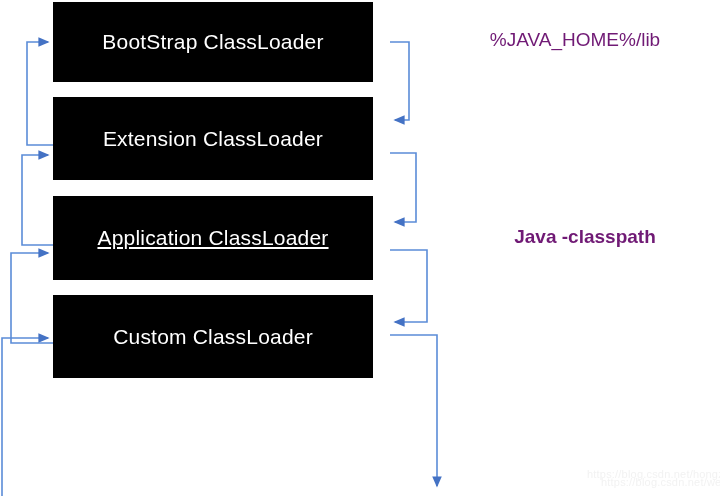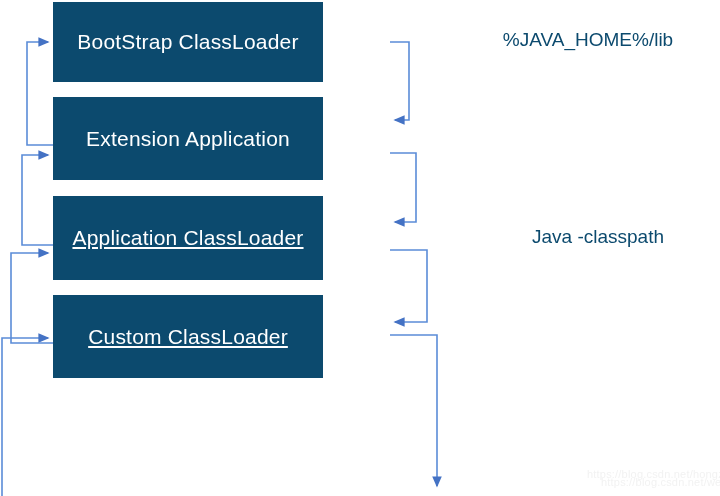--- a/index.html
+++ b/index.html
@@ -12,48 +12,47 @@
   }
   #canvas {
     position: relative;
     width: 720px;
     height: 496px;
     background: #ffffff;
     overflow: hidden;
   }
   .cl-box {
     position: absolute;
-    background: #0c4a6e;
+    background: #000000;
     color: #ffffff;
     display: flex;
     align-items: center;
     justify-content: center;
     font-size: 21px;
     font-weight: 400;
     letter-spacing: 0.2px;
     box-sizing: border-box;
     left: 53px;
-    width: 270px;
+    width: 320px;
   }
   #box-0 { top: 2px;   height: 80px; }
   #box-1 { top: 97px;  height: 83px; }
   #box-2 { top: 196px; height: 84px; text-decoration: underline; }
-  #box-3 { top: 295px; height: 83px; text-decoration: underline; }
+  #box-3 { top: 295px; height: 83px; }
 
   .path-label {
     position: absolute;
-    color: #0c4a6e;
+    color: #701a75;
     font-size: 19px;
     white-space: nowrap;
     text-align: center;
-    margin-left: 13px;
   }
   #label-0 { top: 29px;  left: 470px; width: 210px; }
   #label-1 { top: 128px; left: 455px; width: 240px; }
-  #label-2 { top: 226px; left: 495px; width: 180px; }
+  #label-2 { top: 226px; left: 495px; width: 180px; font-weight: bold; }
 
   #arrow-layer {
     position: absolute;
     left: 0;
     top: 0;
     width: 720px;
     height: 496px;
     pointer-events: none;
   }
   .watermark {
@@ -99,21 +98,21 @@
       <path d="M 390,153 L 416,153 L 416,222 L 395,222" marker-end="url(#arrowhead-left)"></path>
 
       <path d="M 390,250 L 427,250 L 427,322 L 395,322" marker-end="url(#arrowhead-left)"></path>
 
       <path d="M 390,335 L 437,335 L 437,486" marker-end="url(#arrowhead-down)"></path>
     </g>
   </svg>
 
   <div class="cl-box" id="box-0">BootStrap ClassLoader</div>
 
-  <div class="cl-box" id="box-1">Extension Application</div>
+  <div class="cl-box" id="box-1">Extension ClassLoader</div>
 
   <div class="cl-box" id="box-2">Application ClassLoader</div>
 
   <div class="cl-box" id="box-3">Custom ClassLoader</div>
 
   <div class="path-label" id="label-0">%JAVA_HOME%/lib</div>
 
 
   <div class="path-label" id="label-2">Java -classpath</div>
 

